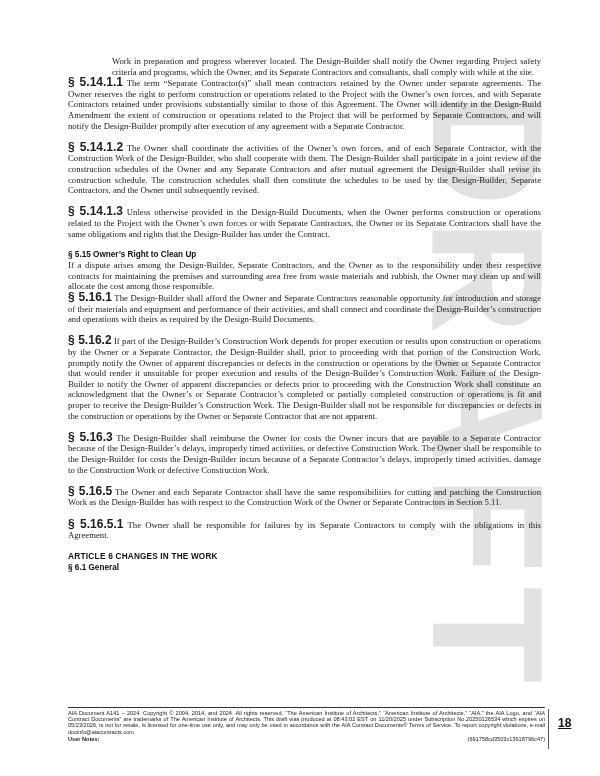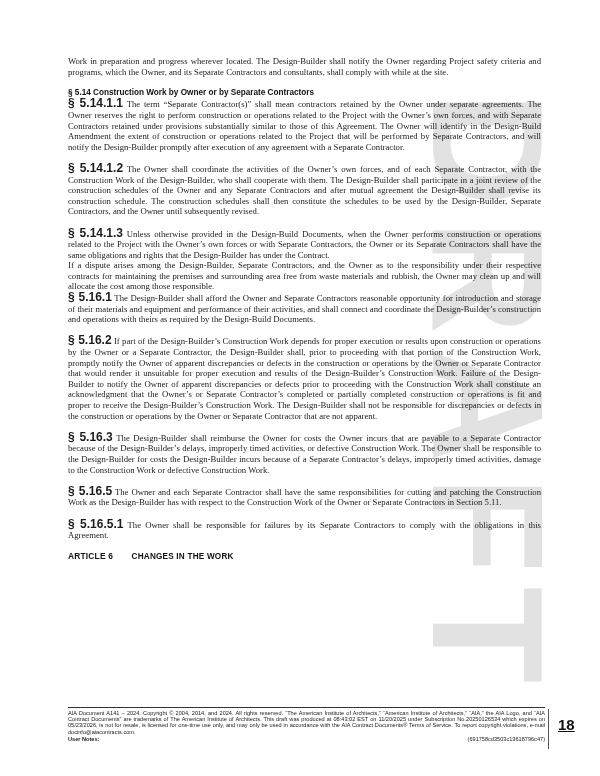--- a/index.html
+++ b/index.html
@@ -31,35 +31,35 @@
     width:473px;
     z-index:1;
   }
   .block{
     font-size:8.7px;
     line-height:10.6px;
     text-align:justify;
     margin-top:10.6px;
   }
   .block.tight{margin-top:0;}
-  .block:first-child{margin-top:0;}
+  .block:first-child{margin-top:0;margin-left:44px;}
   .block.heading,.block.article{
     font-family:"Liberation Sans", sans-serif;
     font-weight:bold;
     font-size:8.2px;
     text-align:left;
     color:#111;
   }
   .num{
     font-family:"Liberation Sans", sans-serif;
     font-weight:bold;
     font-size:12px;
   }
   .block.article{letter-spacing:.2px;}
-  .block.article .num{margin-right:16px;font-size:8.4px;}
+  .block.article .num{font-size:8.4px;}
   .footer{
     position:absolute;
     left:68px;top:707px;
     width:477px;
     border-top:1px solid #333;
     padding-top:2px;
     z-index:1;
     font-family:"Liberation Sans", sans-serif;
     font-size:5.6px;
     line-height:6.2px;
@@ -70,21 +70,21 @@
     display:flex;
     justify-content:space-between;
     margin-top:1px;
   }
   .footer .notes-label{font-weight:bold;}
   .page-number{
     position:absolute;
     left:558px;top:716px;
     font-family:"Liberation Sans", sans-serif;
     font-weight:bold;
-    font-size:15px;
+    font-size:12px;
     color:#111;
     z-index:1;
     text-decoration:underline;
   }
   .footer-divider{
     position:absolute;
     left:548px;top:709px;
     width:1px;height:40px;
     background:#555;
     z-index:1;
@@ -92,31 +92,32 @@
 </style>
 </head>
 <body>
 
 <div class="page">
 
   <div class="watermark">DRAFT</div>
 
   <div class="content">
       <div class="block body tight">Work in preparation and progress wherever located. The Design-Builder shall notify the Owner regarding Project safety criteria and programs, which the Owner, and its Separate Contractors and consultants, shall comply with while at the site.</div>
-      <div class="block heading">§ 5.14 Construction Work by Owner or by Separate Contractors</div>
       <div class="block section tight"><span class="num">§ 5.14.1.1</span> The term “Separate Contractor(s)” shall mean contractors retained by the Owner under separate agreements. The Owner reserves the right to perform construction or operations related to the Project with the Owner’s own forces, and with Separate Contractors retained under provisions substantially similar to those of this Agreement. The Owner will identify in the Design-Build Amendment the extent of construction or operations related to the Project that will be performed by Separate Contractors, and will notify the Design-Builder promptly after execution of any agreement with a Separate Contractor.</div>
       <div class="block section"><span class="num">§ 5.14.1.2</span> The Owner shall coordinate the activities of the Owner’s own forces, and of each Separate Contractor, with the Construction Work of the Design-Builder, who shall cooperate with them. The Design-Builder shall participate in a joint review of the construction schedules of the Owner and any Separate Contractors and after mutual agreement the Design-Builder shall revise its construction schedule. The construction schedules shall then constitute the schedules to be used by the Design-Builder, Separate Contractors, and the Owner until subsequently revised.</div>
       <div class="block section"><span class="num">§ 5.14.1.3</span> Unless otherwise provided in the Design-Build Documents, when the Owner performs construction or operations related to the Project with the Owner’s own forces or with Separate Contractors, the Owner or its Separate Contractors shall have the same obligations and rights that the Design-Builder has under the Contract.</div>
+      <div class="block heading">§ 5.15 Owner’s Right to Clean Up</div>
       <div class="block body tight">If a dispute arises among the Design-Builder, Separate Contractors, and the Owner as to the responsibility under their respective contracts for maintaining the premises and surrounding area free from waste materials and rubbish, the Owner may clean up and will allocate the cost among those responsible.</div>
       <div class="block section tight"><span class="num">§ 5.16.1</span> The Design-Builder shall afford the Owner and Separate Contractors reasonable opportunity for introduction and storage of their materials and equipment and performance of their activities, and shall connect and coordinate the Design-Builder’s construction and operations with theirs as required by the Design-Build Documents.</div>
       <div class="block section"><span class="num">§ 5.16.2</span> If part of the Design-Builder’s Construction Work depends for proper execution or results upon construction or operations by the Owner or a Separate Contractor, the Design-Builder shall, prior to proceeding with that portion of the Construction Work, promptly notify the Owner of apparent discrepancies or defects in the construction or operations by the Owner or Separate Contractor that would render it unsuitable for proper execution and results of the Design-Builder’s Construction Work. Failure of the Design-Builder to notify the Owner of apparent discrepancies or defects prior to proceeding with the Construction Work shall constitute an acknowledgment that the Owner’s or Separate Contractor’s completed or partially completed construction or operations is fit and proper to receive the Design-Builder’s Construction Work. The Design-Builder shall not be responsible for discrepancies or defects in the construction or operations by the Owner or Separate Contractor that are not apparent.</div>
       <div class="block section"><span class="num">§ 5.16.3</span> The Design-Builder shall reimburse the Owner for costs the Owner incurs that are payable to a Separate Contractor because of the Design-Builder’s delays, improperly timed activities, or defective Construction Work. The Owner shall be responsible to the Design-Builder for costs the Design-Builder incurs because of a Separate Contractor’s delays, improperly timed activities, damage to the Construction Work or defective Construction Work.</div>
       <div class="block section"><span class="num">§ 5.16.5</span> The Owner and each Separate Contractor shall have the same responsibilities for cutting and patching the Construction Work as the Design-Builder has with respect to the Construction Work of the Owner or Separate Contractors in Section 5.11.</div>
       <div class="block section"><span class="num">§ 5.16.5.1</span> The Owner shall be responsible for failures by its Separate Contractors to comply with the obligations in this Agreement.</div>
       <div class="block article"><span class="num">ARTICLE 6</span> CHANGES IN THE WORK</div>
+      <div class="block heading tight">§ 6.1 General</div>
     </div>
 
   <div class="footer">
     <div class="legal">AIA Document A141 – 2024. Copyright © 2004, 2014, and 2024. All rights reserved. “The American Institute of Architects,” “American Institute of Architects,” “AIA,” the AIA Logo, and “AIA Contract Documents” are trademarks of The American Institute of Architects. This draft was produced at 08:43:02 EST on 11/20/2025 under Subscription No.20250126534 which expires on 05/23/2026, is not for resale, is licensed for one-time use only, and may only be used in accordance with the AIA Contract Documents® Terms of Service. To report copyright violations, e-mail docinfo@aiacontracts.com.</div>
     <div class="notes-row">
       <span class="notes-label">User Notes:</span>
       <span class="doc-id">(691758cd3503c13618796c47)</span>
     </div>
   </div>
 

